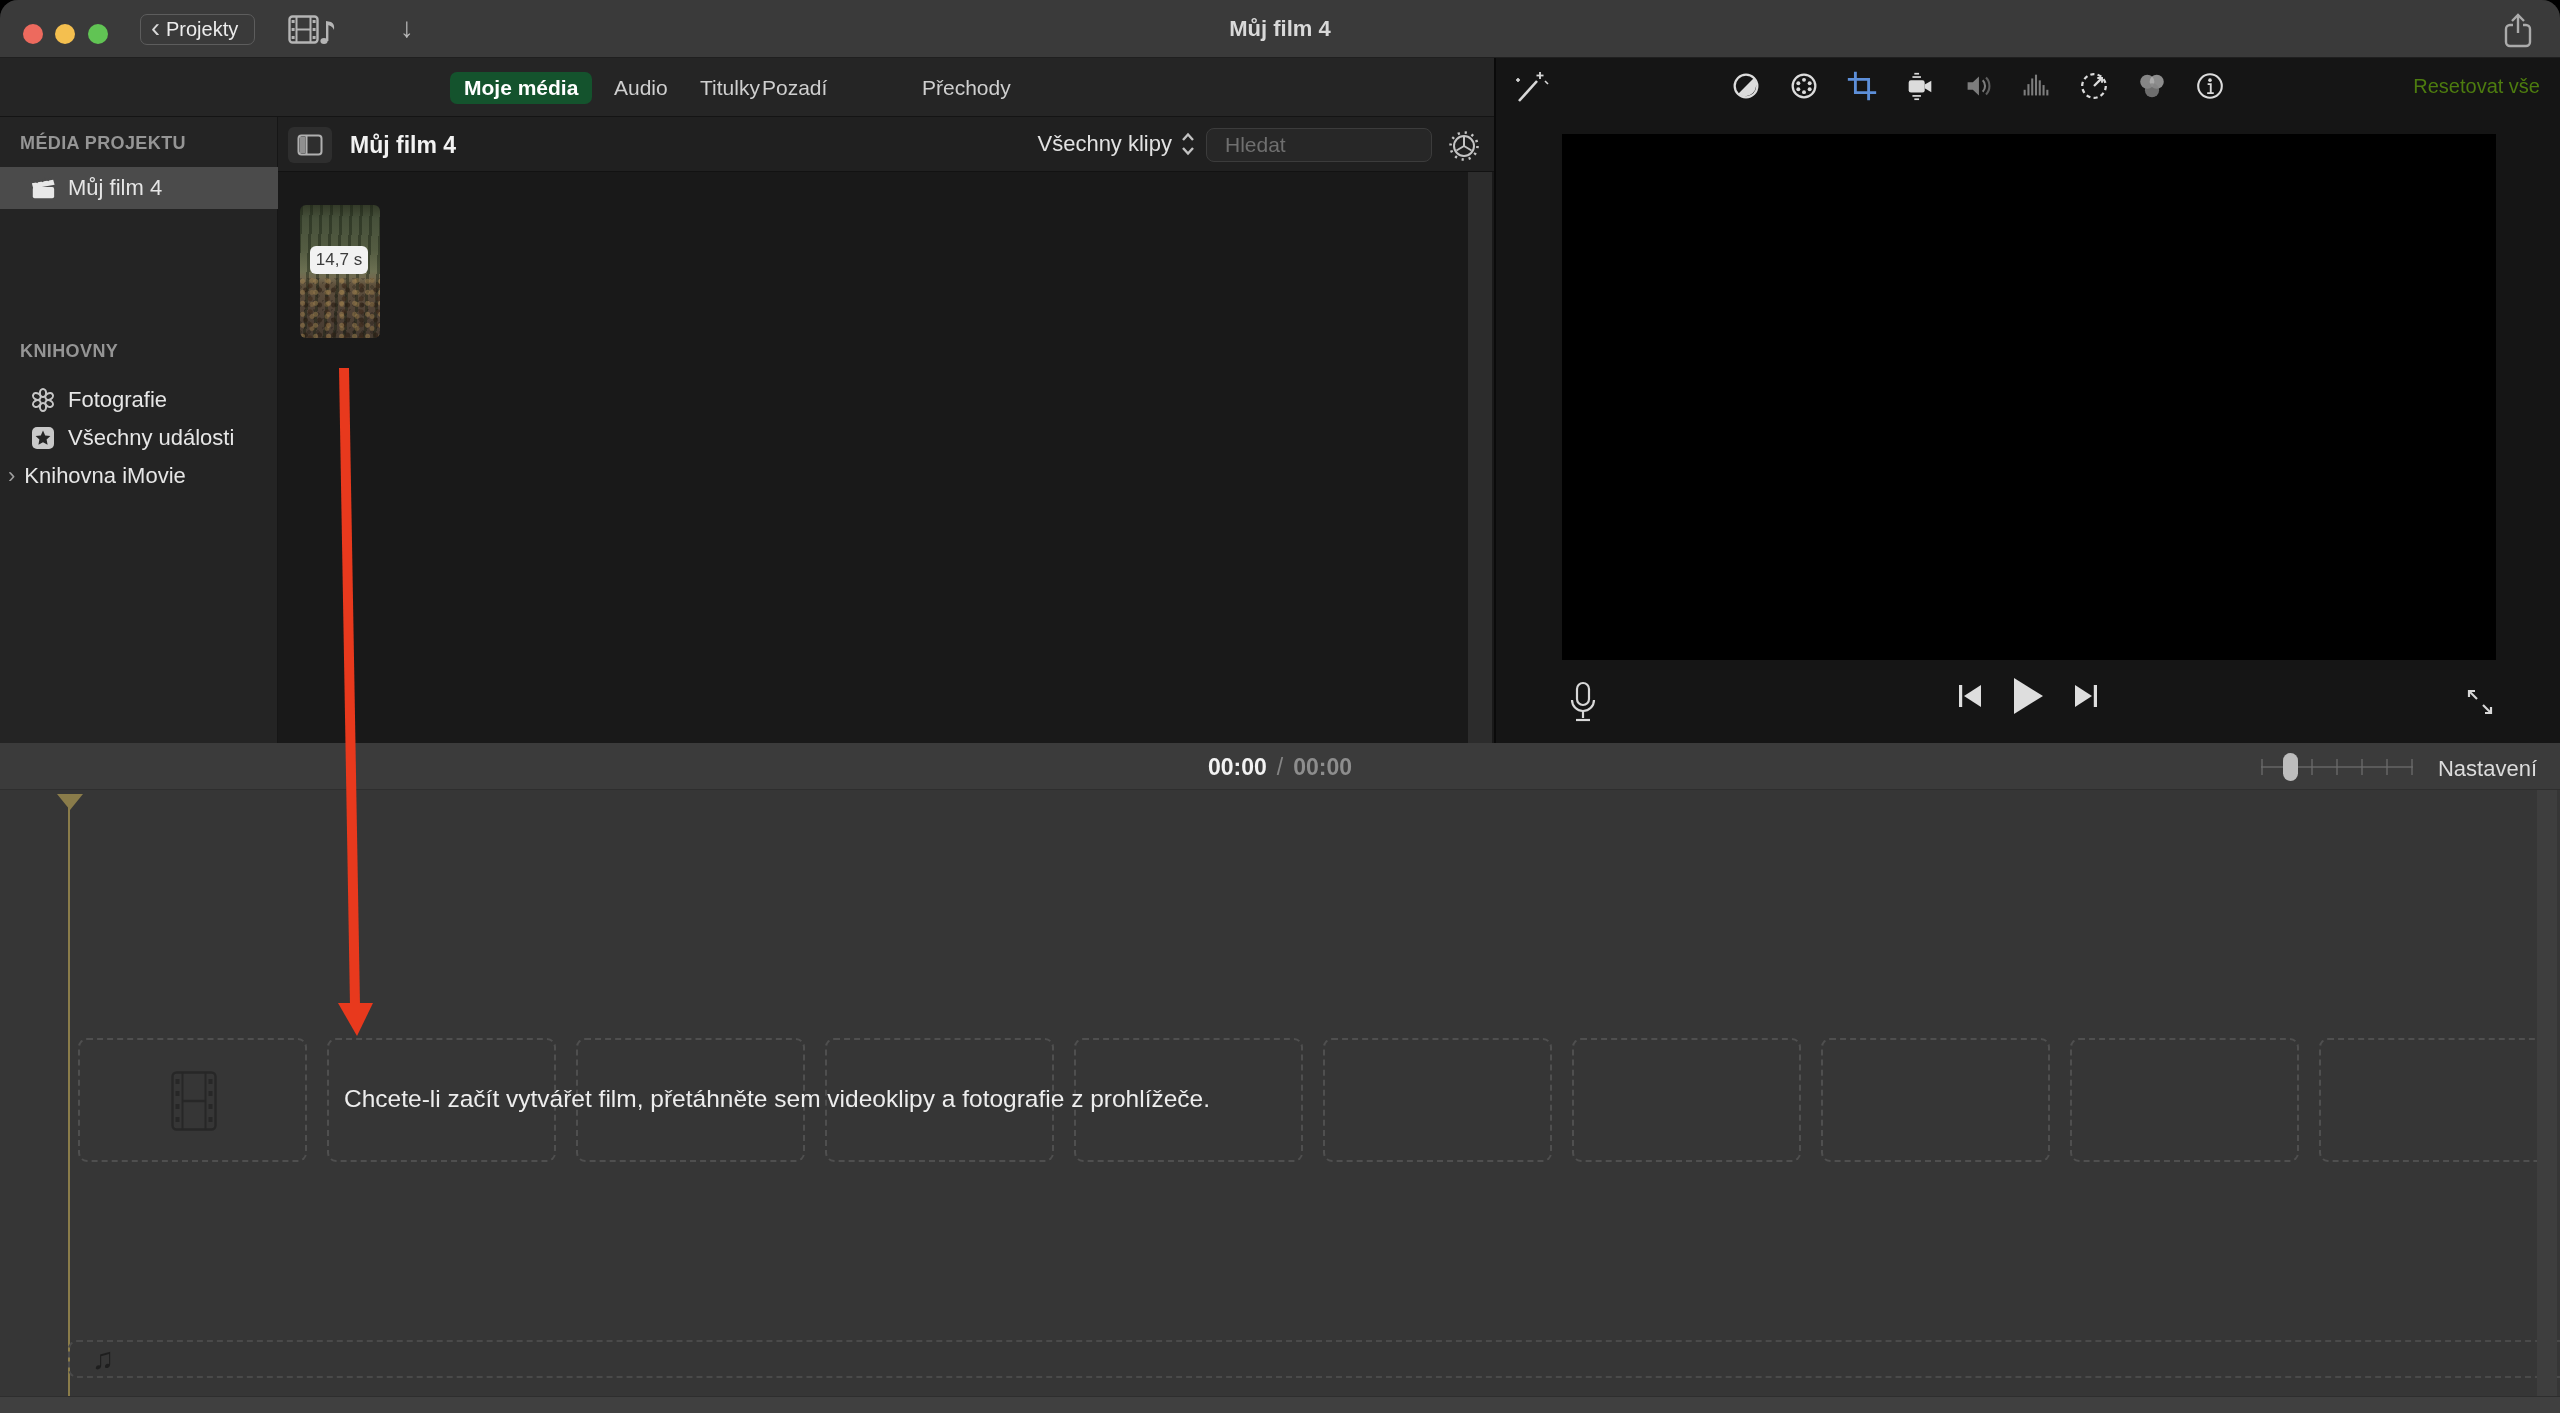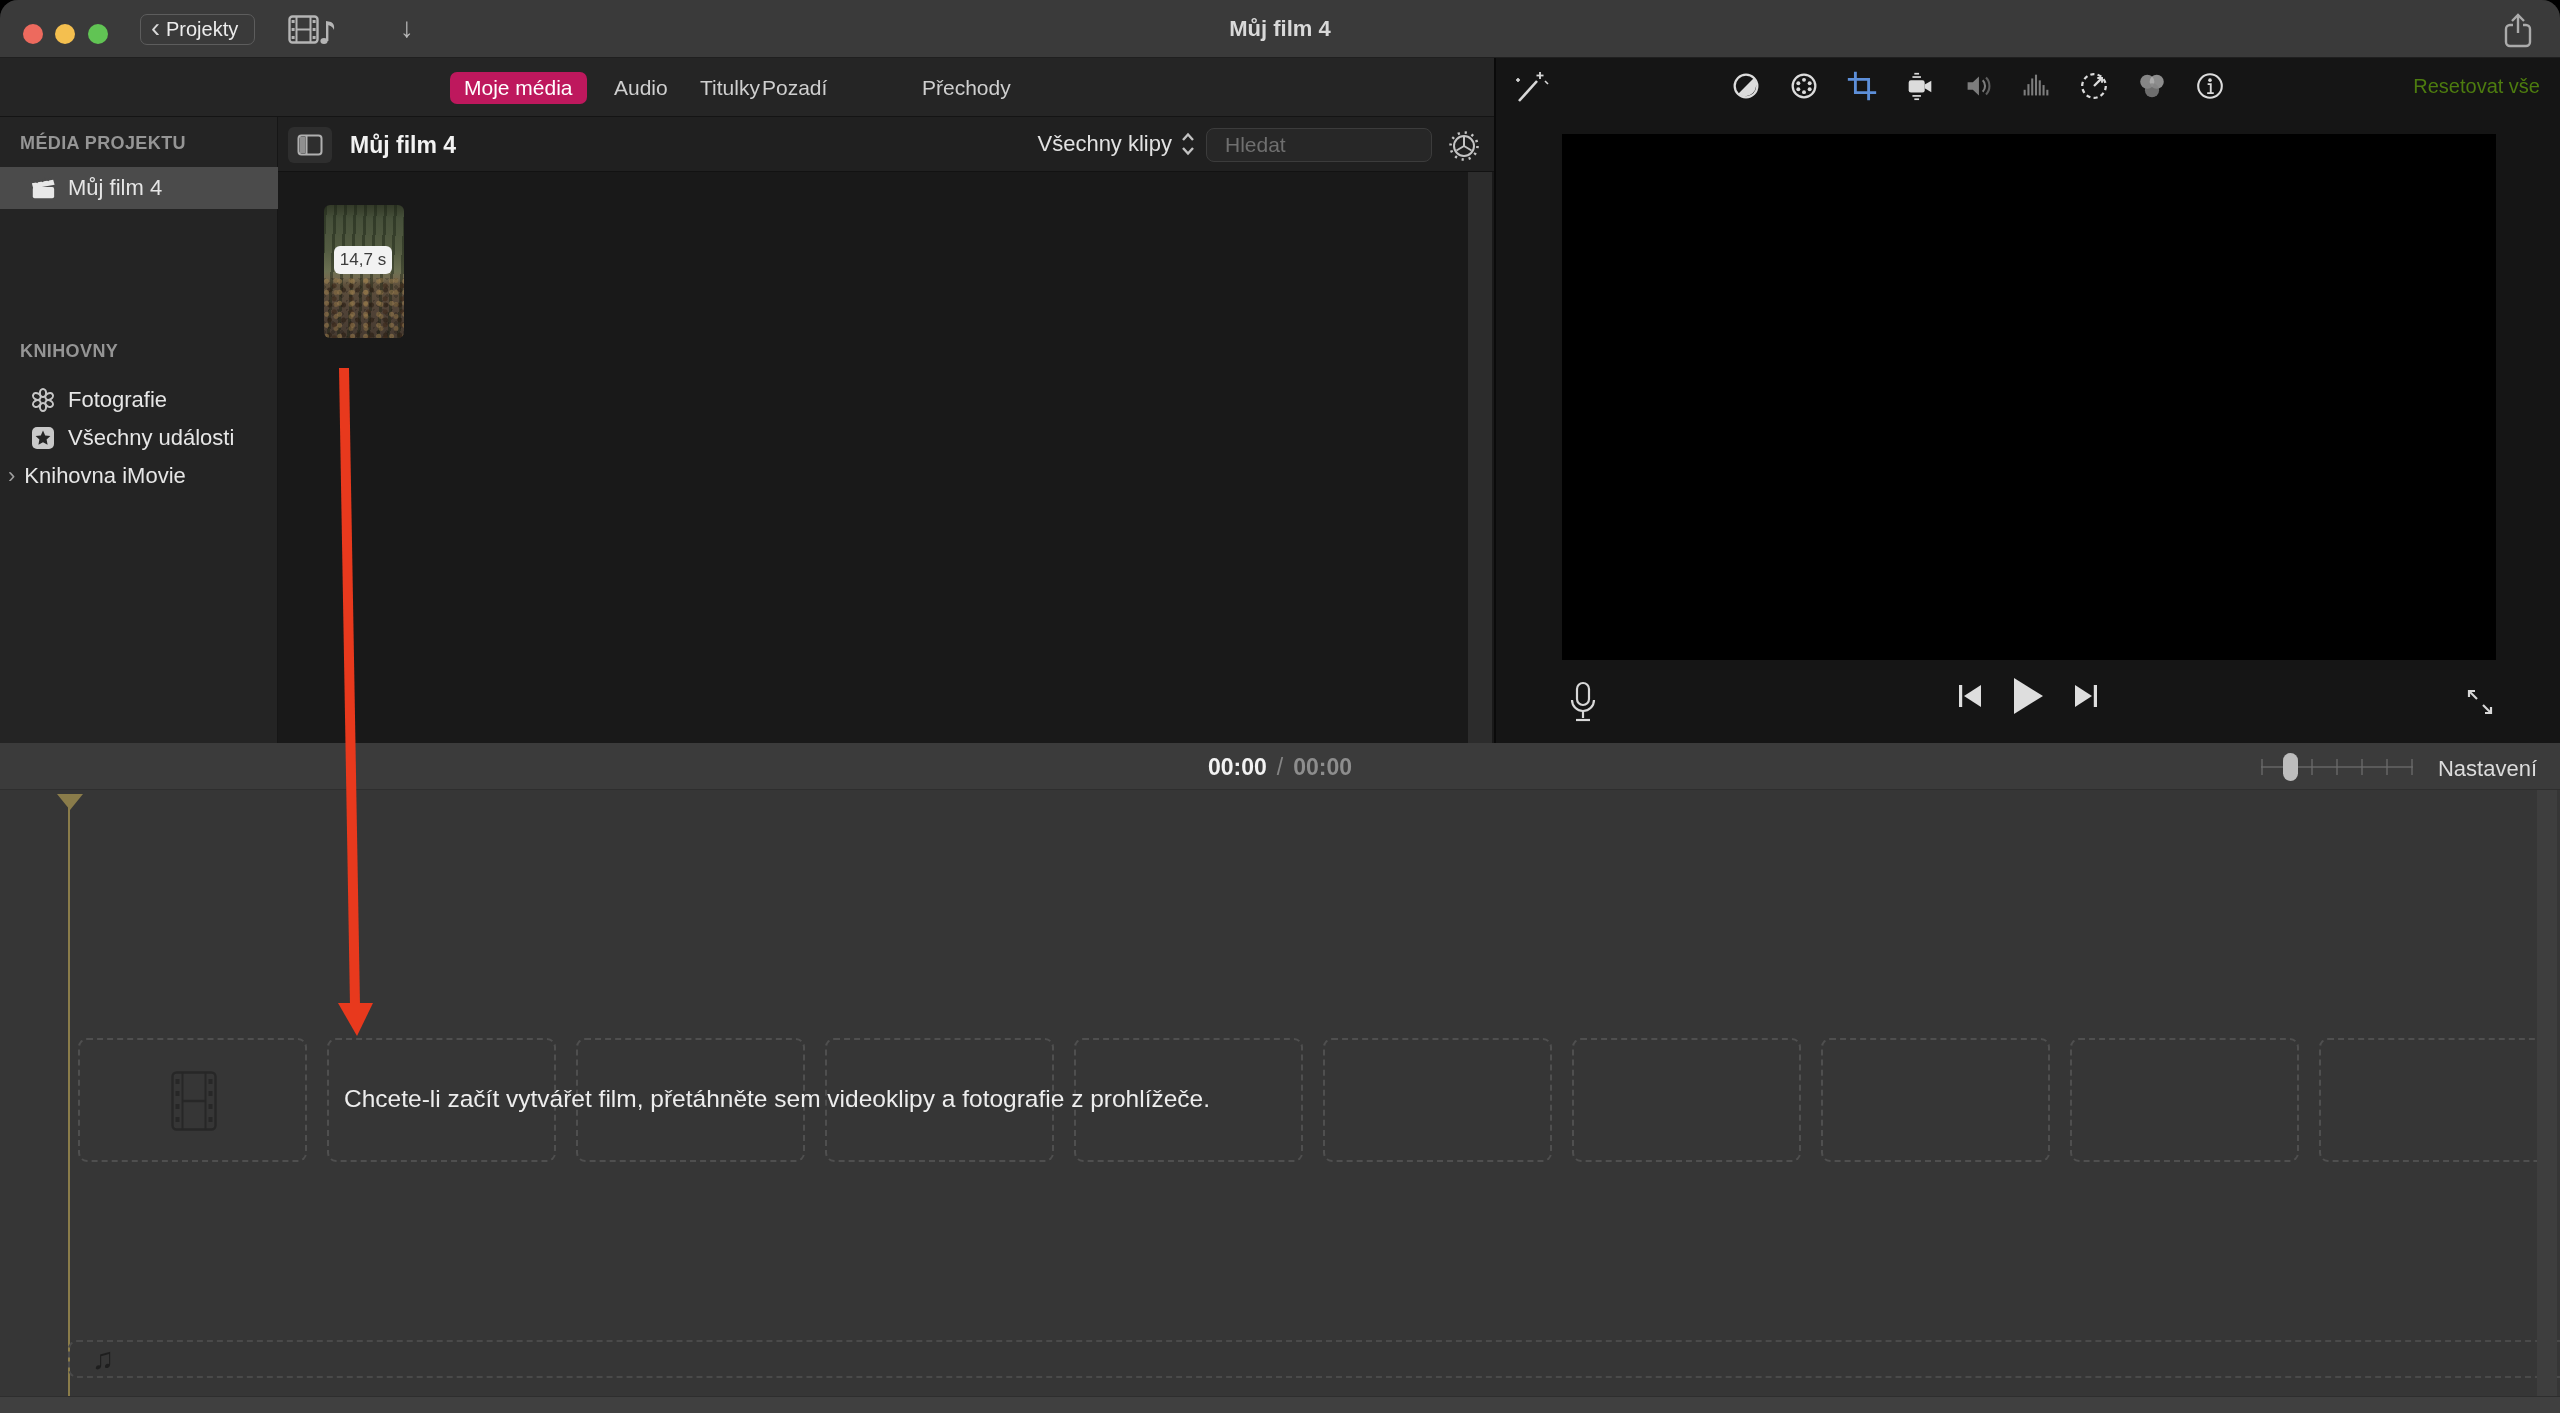--- a/index.html
+++ b/index.html
@@ -26,21 +26,21 @@
   }
   #back-btn .chev { font-size:27px; line-height:20px; color:#d8d8d8; margin-top:-4px; }
   #media-import-btn { left:288px; top:14px; width:52px; height:32px; display:flex; align-items:flex-end; }
   #download-btn { left:392px; top:12px; width:30px; height:34px; color:#b8b8b8; font-size:28px; text-align:center; }
   #window-title { left:0; right:0; top:16px; text-align:center; color:#d9d9d9; font-size:22px; font-weight:600; }
   #share-btn { right:26px; top:12px; width:32px; height:38px; }
 
   
   #tabsbar { left:0; top:58px; width:1494px; height:59px; background:#252525; border-bottom:1px solid #141414; }
   .tab { top:14px; height:32px; display:flex; align-items:center; padding:0 14px; font-size:21px; color:#cfcfcf; border-radius:7px; }
-  .tab.selected { background:#be185d; color:#ffffff; }
+  .tab.selected { background:#14532d; color:#ffffff;font-weight:bold; }
   #tab-0 { left:450px; } #tab-1 { left:600px; } #tab-2 { left:686px; } #tab-3 { left:748px; } #tab-4 { left:908px; }
 
   
   #sidebar { left:0; top:117px; width:278px; height:626px; background:#242424; border-right:1px solid #161616; }
   .side-header { left:20px; color:#959595; font-size:18px; font-weight:700; letter-spacing:.4px; }
   .side-row { left:0; width:278px; height:42px; display:flex; align-items:center; }
   .side-row.selected { background:#4b4b4b; }
   .side-row .ic { width:26px; margin-left:30px; display:flex; justify-content:center; }
   .side-row .lbl { margin-left:12px; color:#e6e6e6; font-size:22px; white-space:nowrap; }
   #row-library { padding-left:0; }
@@ -64,21 +64,20 @@
   #browser-content { left:278px; top:172px; width:1216px; height:571px; background:#191919; }
   #browser-scrollbar { right:2px; top:0; width:24px; height:571px; background:#2c2c2c; }
 
   
   #clip-thumb {
     left:22px; top:33px; width:80px; height:133px; border-radius:6px; overflow:hidden;
     background:
       repeating-linear-gradient(93deg, rgba(24,32,18,.45) 0 3px, rgba(0,0,0,0) 3px 10px),
       linear-gradient(180deg,#333a28 0%,#46503a 10%,#545c42 34%,#6c7052 50%,#73694f 55%,#5e503c 60%,#514337 78%,#453a30 100%);
     background-blend-mode:normal;
-    margin-left:24px;
   }
   #clip-thumb .leaves {
     position:absolute; left:0; right:0; bottom:0; height:45%;
     background:
       radial-gradient(circle at 20% 30%, rgba(160,130,80,.5) 0 2px, transparent 3px),
       radial-gradient(circle at 60% 60%, rgba(60,40,25,.6) 0 2px, transparent 3px),
       radial-gradient(circle at 80% 20%, rgba(150,120,70,.45) 0 2px, transparent 3px),
       radial-gradient(circle at 40% 80%, rgba(40,28,18,.6) 0 2px, transparent 3px),
       repeating-radial-gradient(circle at 50% 50%, rgba(0,0,0,.18) 0 1px, transparent 1px 5px);
     background-size: 13px 11px, 17px 13px, 15px 12px, 14px 15px, 9px 9px;

